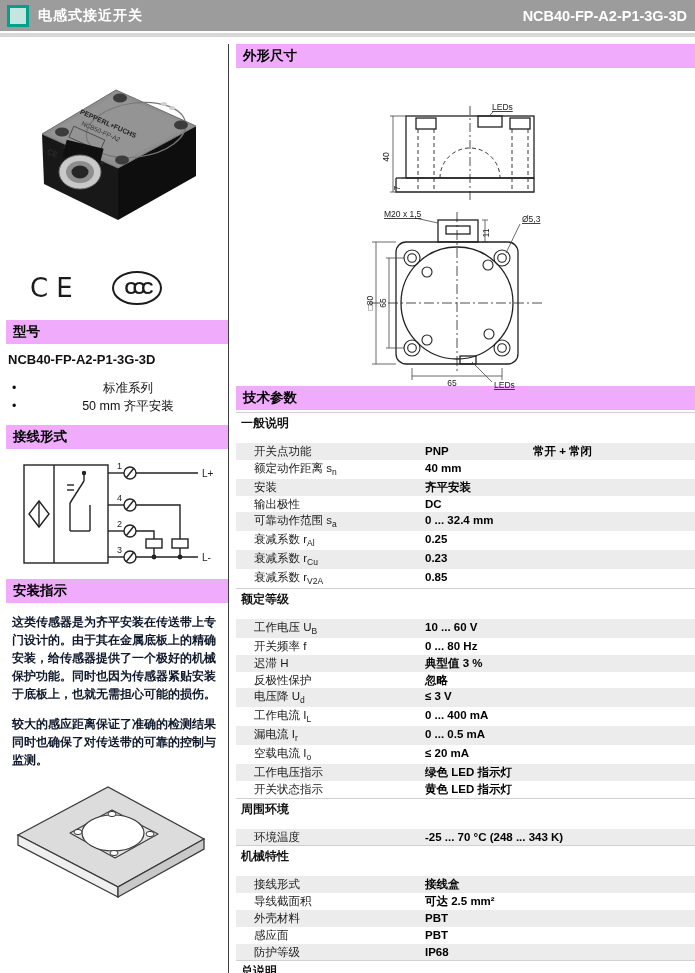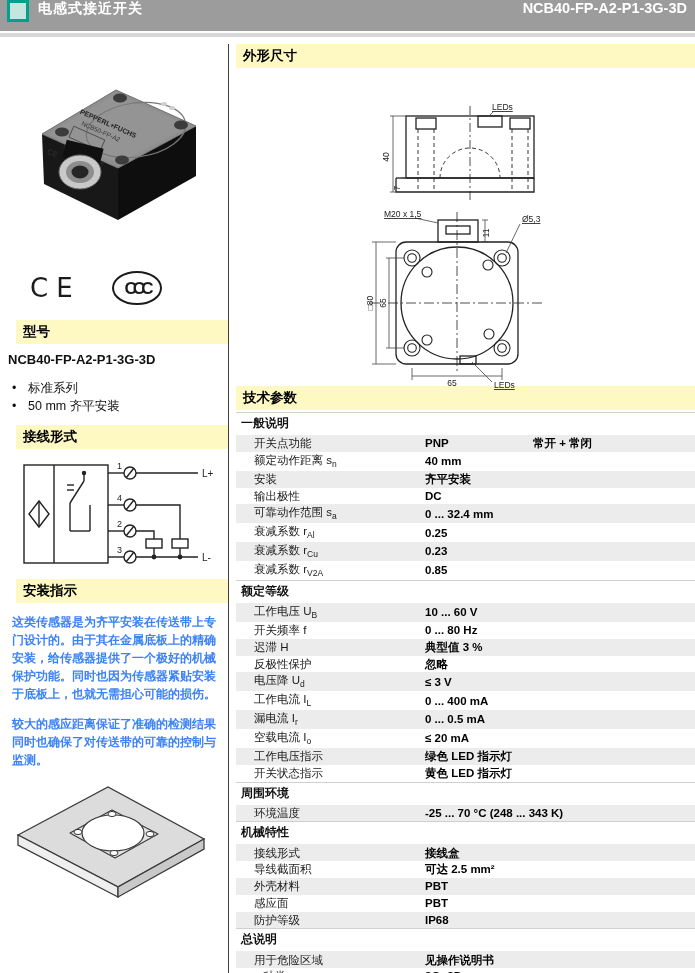--- a/index.html
+++ b/index.html
@@ -2,51 +2,51 @@
 <html><head>
 <meta charset="utf-8">
 <style>
   html,body{margin:0;padding:0;}
   body{
     width:695px;height:973px;position:relative;overflow:hidden;
     background:#ffffff;font-family:"Liberation Sans","DejaVu Sans",sans-serif;color:#111;
   }
   
   .topbar{position:absolute;top:0;left:0;width:695px;height:31px;background:#9c9c9c;
-    display:flex;}
+    display:flex;align-items:center;}
   .brand-sq{width:16px;height:16px;border:3px solid #00A08C;background:#C5E6DF;margin-left:7px;}
   .topbar .t-left{color:#fff;font-weight:bold;font-size:14px;margin-left:9px;letter-spacing:1px;}
   .topbar .t-right{color:#fff;font-weight:bold;font-size:14.5px;margin-left:auto;margin-right:8px;}
   .topstrip{position:absolute;top:33px;left:0;width:695px;height:4px;background:#d8d8d8;}
   
   .leftcol{position:absolute;left:0;top:40px;width:228px;}
   .divider{position:absolute;left:228px;top:44px;bottom:0;width:1px;background:#3f3f3f;}
   .rightcol{position:absolute;left:236px;top:44px;width:459px;}
   
-  .section-bar{background:#fef9c3;color:#000;font-weight:bold;font-size:13.5px;
+  .section-bar{background:#f0abfc;color:#000;font-weight:bold;font-size:13.5px;
     padding:3px 0 3px 7px;}
-  .leftcol .section-bar{margin-left:16px;}
+  .leftcol .section-bar{margin-left:6px;}
   
   .photo-wrap{margin:8px 0 0 18px;}
   .certs{display:flex;align-items:center;gap:30px;margin:16px 0 12px 30px;height:40px;}
   .ce-text{font-size:26px;letter-spacing:8px;color:#1b1b1b;font-family:"DejaVu Sans",sans-serif;}
   .model-text{font-weight:bold;font-size:13px;margin:8px 0 12px 8px;}
   .features-list{margin:7px 0 10px 0;padding:0;list-style:none;}
-  .features-list li{font-size:12.5px;padding-left:28px;position:relative;line-height:1.45;}
+  .features-list li{font-size:12.5px;padding-left:28px;position:relative;line-height:1.45;text-align:center;}
   .features-list li::before{content:"•";position:absolute;left:12px;}
   .para-block{margin:10px 12px 8px 12px;}
-  .para-block p{font-size:12px;font-weight:bold;line-height:1.5;margin:0 0 12px 0;color:#3b82f6;}
+  .para-block p{font-size:12px;font-weight:bold;line-height:1.5;margin:0 0 12px 0;color:#0f172a;}
   
   .drawings{position:relative;height:318px;}
   svg text{font-family:"Liberation Sans","DejaVu Sans",sans-serif;}
   .dim-t{font-size:8.5px;fill:#222;}
   
   .tech-table{margin-top:2px;}
-  .tech-section-title{font-weight:bold;font-size:12px;padding:2px 0 3px 5px;border-top:1px solid #d0d0d0;}
-  .tech-row{display:flex;align-items:center;padding:1px 0 1px 18px;min-height:14.8px;
+  .tech-section-title{font-weight:bold;font-size:12px;padding:2px 0 11px 5px;border-top:1px solid #d0d0d0;}
+  .tech-row{display:flex;align-items:flex-start;padding:1px 0 1px 18px;min-height:14.8px;
     font-size:11.5px;line-height:1.25;}
   .tech-row.stripe{background:#ececec;}
   .t-label{width:171px;flex:0 0 171px;color:#1a1a1a;}
   .t-label.indent{padding-left:9px;width:162px;flex-basis:162px;}
   .t-value{font-weight:bold;color:#000;}
   .t-v1{display:inline-block;min-width:108px;}
   sub.s{font-size:8.5px;}
 </style>
 </head>
 <body>

